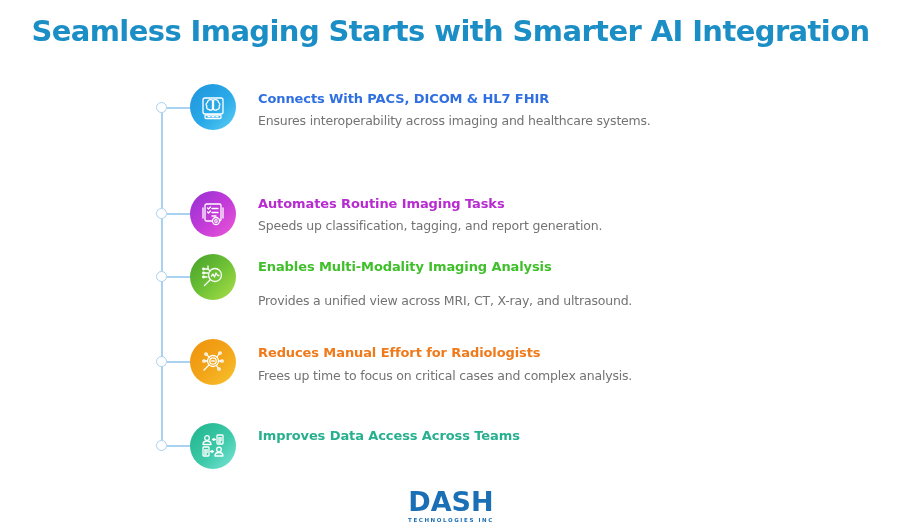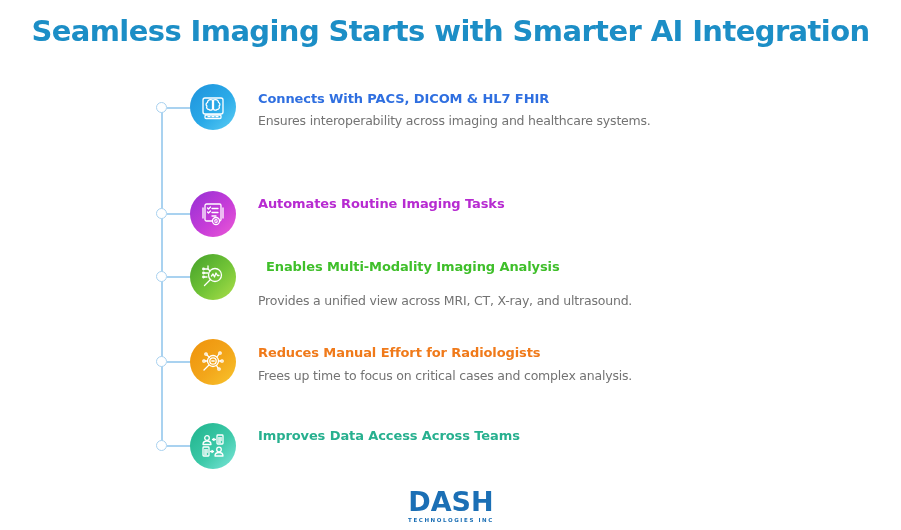--- a/index.html
+++ b/index.html
@@ -73,38 +73,39 @@
       <rect x="6" y="4" width="16" height="17" rx="1.5"></rect>
       <path d="M4 8v10M24 8v10"></path>
       <path d="M8.5 8l1 1l2 -2M13 8.5h6"></path>
       <path d="M8.5 12l1 1l2 -2M13 12.5h6"></path>
       <path d="M13 16h4"></path>
       <circle cx="17" cy="21" r="3.5" fill="#c63cd8"></circle>
       <path d="M15.8 20.5a1.3 1.3 0 0 1 2.3 -.4M18.2 21.5a1.3 1.3 0 0 1 -2.3 .4"></path>
     </svg>
   </div>
   <div class="heading" style="top:5px; color:#b72bd1;">Automates Routine Imaging Tasks</div>
+  <div class="desc" style="top:27px;">Speeds up classification, tagging, and report generation.</div>
 </div>
 
 <div class="item" style="top:254px;">
   <div class="node" style="top:17px;"></div>
   <div class="connector" style="top:22px;"></div>
   <div class="badge" style="top:0px; background:linear-gradient(135deg,#44a02a 0%,#72c437 55%,#addf4a 100%);">
     <svg viewBox="0 0 28 28" fill="none" stroke="#fff" stroke-width="1.3" stroke-linecap="round" stroke-linejoin="round">
       <circle cx="16" cy="12" r="6.5"></circle>
       <path d="M11.5 16.5l-6 6"></path>
       <path d="M12.5 13l1.5 -2l1.5 3l1.5 -4l1.5 2.5h1.5"></path>
       <path d="M5 6h4l2 2M5 10h4M5 14h3"></path>
       <circle cx="4.5" cy="6" r=".8"></circle>
         <circle cx="4.5" cy="10" r=".8"></circle>
         <circle cx="4.5" cy="14" r=".8"></circle>
       <path d="M9 3v3"></path>
     </svg>
   </div>
-  <div class="heading" style="top:5px; color:#3fbf2a;margin-left:8px;">Enables Multi-Modality Imaging Analysis</div>
+  <div class="heading" style="top:5px; color:#3fbf2a;">Enables Multi-Modality Imaging Analysis</div>
   <div class="desc" style="top:27px;margin-top:12px;">Provides a unified view across MRI, CT, X-ray, and ultrasound.</div>
 </div>
 
 <div class="item" style="top:339px;padding-left:20px;">
   <div class="node" style="top:17px;"></div>
   <div class="connector" style="top:22px;"></div>
   <div class="badge" style="top:0px; background:linear-gradient(135deg,#ee920c 0%,#f3a61a 55%,#f8c52e 100%);">
     <svg viewBox="0 0 28 28" fill="none" stroke="#fff" stroke-width="1.3" stroke-linecap="round" stroke-linejoin="round">
       <circle cx="14" cy="13" r="5.5"></circle>
       <circle cx="14" cy="13" r="3.2"></circle>

